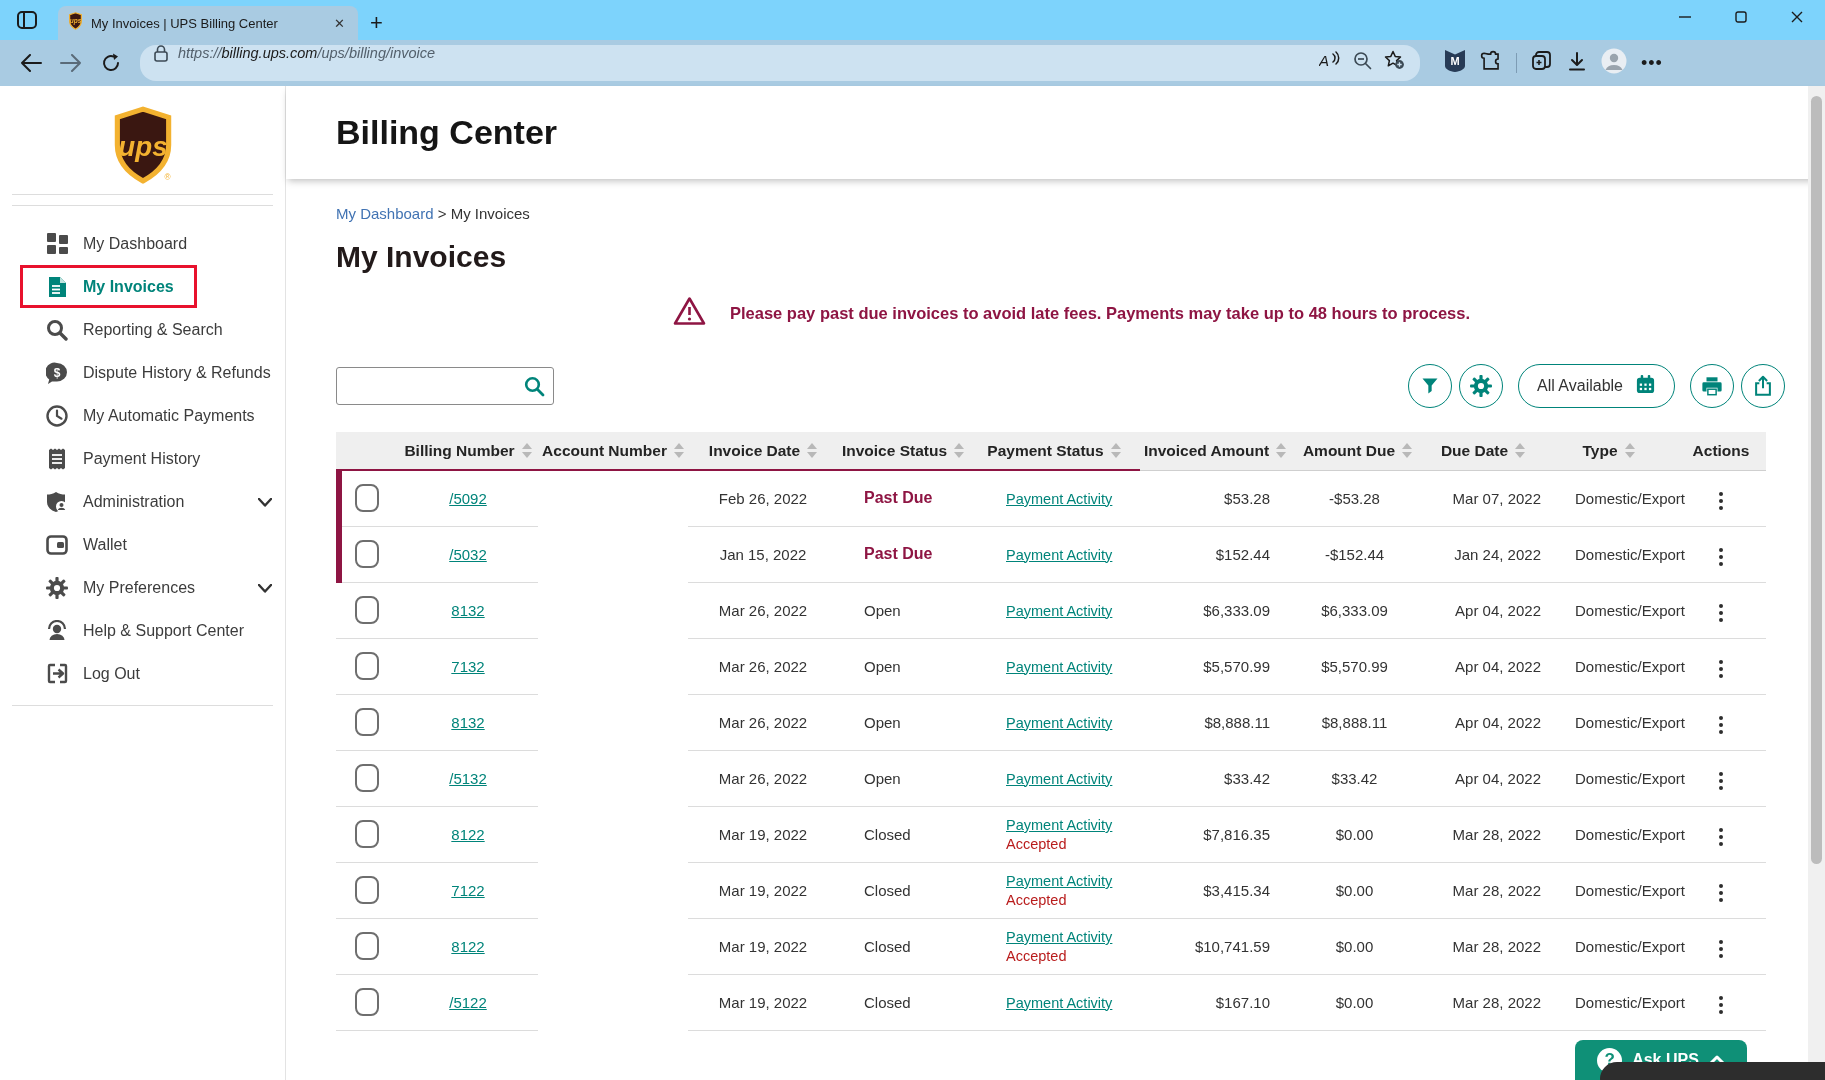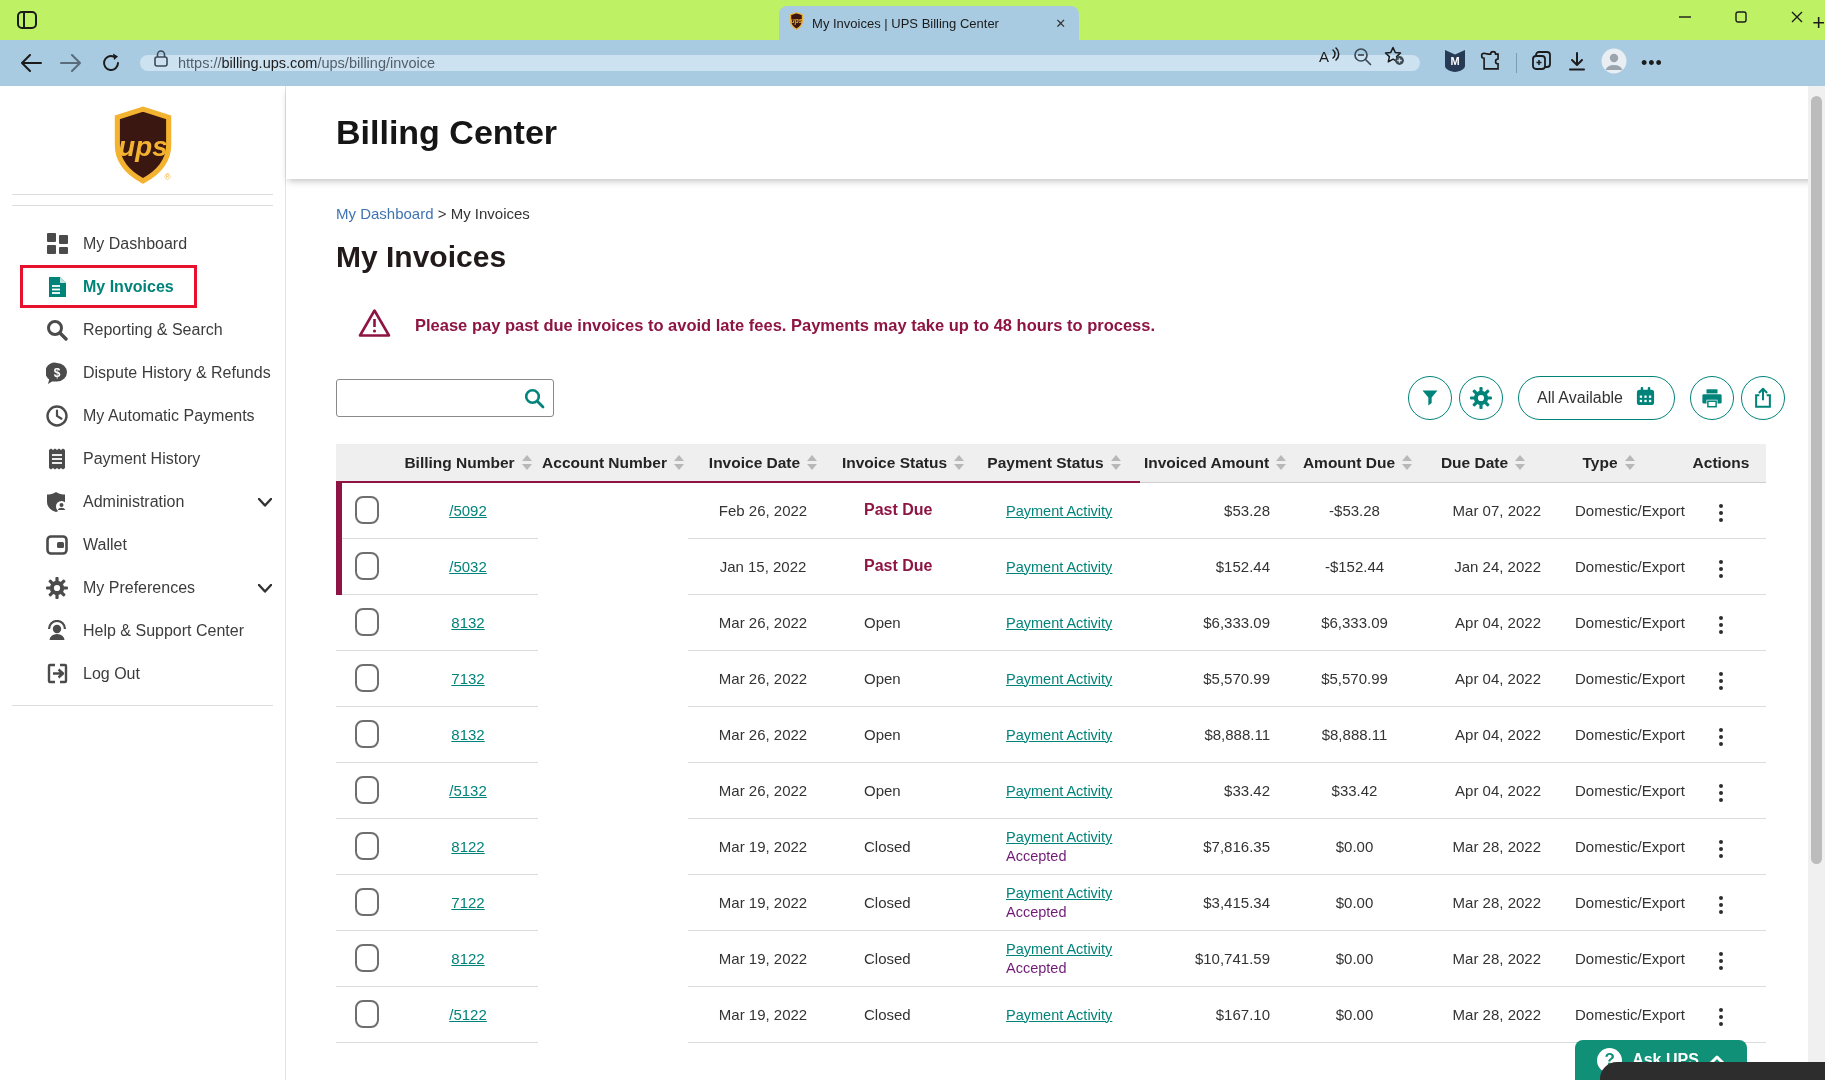--- a/index.html
+++ b/index.html
@@ -1,30 +1,30 @@
 <!DOCTYPE html>
 <html><head>
 <meta charset="utf-8">
 <style>
   * { margin:0; padding:0; box-sizing:border-box; }
   html,body { width:1825px; height:1080px; overflow:hidden; font-family:"Liberation Sans", sans-serif; background:#fff; }
 
   
-  .tabbar { height:40px; background:#bef264; display:flex; align-items:flex-end; position:relative;justify-content:space-between; }
+  .tabbar { height:40px; background:#7dd3fc; display:flex; align-items:flex-end; position:relative; }
   .tab-actions { width:34px; height:34px; margin:0 6px 3px 10px; display:flex; align-items:center; justify-content:center; }
   .tab { width:300px; height:34px; background:#a9cbe2; border-radius:8px 8px 0 0; display:flex; align-items:center; padding:0 8px 0 10px; margin-left:8px; }
   .tab-title { font-size:13px; color:#1b1b1b; flex:1; white-space:nowrap; overflow:hidden; margin-left:8px; }
   .tab-close { font-size:13px; color:#333; padding:0 5px; cursor:default; }
   .newtab { font-size:22px; color:#1b1b1b; margin:0 0 6px 12px; line-height:1; font-weight:300; }
   .win-controls { position:absolute; right:0; top:0; height:34px; display:flex; }
   .win-btn { width:56px; height:34px; display:flex; align-items:center; justify-content:center; }
 
   .toolbar { height:46px; background:#a9cbe2; display:flex; align-items:center; padding:0 14px; gap:6px; }
   .nav-ico { width:34px; height:34px; display:flex; align-items:center; justify-content:center; }
-  .url-pill { flex:0 0 1280px; height:16px; background:#cde2f1; border-radius:16px; display:flex; align-items:flex-end; padding:0 10px 0 14px; margin-left:6px; }
+  .url-pill { flex:0 0 1280px; height:36px; background:#cde2f1; border-radius:16px; display:flex; align-items:flex-start; padding:0 10px 0 14px; margin-left:6px;font-style:italic; }
   .url-text { font-size:14.5px; margin-left:10px; flex:1; white-space:nowrap; }
   .url-scheme,.url-path { color:#53606c; }
   .url-host { color:#1c1c1c; }
   .pill-ico { width:32px; height:30px; display:flex; align-items:center; justify-content:center; }
   .ext-area { display:flex; align-items:center; gap:14px; margin-left:18px; }
   .vdiv { width:1px; height:20px; background:#7d9cb4; }
 
   
   .app { display:flex; height:994px; }
   .sidebar { width:286px; background:#fff; border-right:1px solid #e3e3e3; flex-shrink:0; }
@@ -40,21 +40,21 @@
   .chev { position:absolute; left:238px; }
 
   
   .main { flex:1; position:relative; background:#fff; }
   .main-header { height:93px; display:flex; align-items:center; padding-left:50px; position:relative; z-index:2; background:#fff; box-shadow:0 4px 7px -2px rgba(0,0,0,.25); }
   .main-title { font-size:34px; font-weight:600; color:#151515; }
   .content { padding:26px 40px 0 50px; }
   .breadcrumb { font-size:15px; color:#333; }
   .breadcrumb a { color:#4173b3; text-decoration:none; }
   .page-h1 { font-size:30px; font-weight:600; color:#221a1a; margin-top:18px; }
-  .warning { display:flex; align-items:center; gap:24px; margin-top:34px; padding-left:22px; }
+  .warning { display:flex; align-items:center; gap:24px; margin-top:22px; padding-left:22px;justify-content:center; }
   .warning-text { font-size:16.5px; font-weight:bold; color:#8e1543; }
 
   .controls { display:flex; align-items:center; margin-top:34px; }
   .search-box { width:218px; height:38px; border:1px solid #8a8a8a; border-radius:3px; background:#fff; display:flex; align-items:center; }
   .search-box input { flex:1; min-width:0; border:none; outline:none; font-size:15px; padding:0 4px 0 10px; background:transparent; font-family:inherit; }
   .search-btn { width:38px; height:36px; display:flex; align-items:center; justify-content:center; background:none; border:none; }
   .ctl-right { margin-left:auto; display:flex; align-items:center; gap:7px; }
   .btn-circle { width:44px; height:44px; border:1.5px solid #00847a; border-radius:50%; background:#fff; display:flex; align-items:center; justify-content:center; }
   .btn-pill { height:44px; border:1.5px solid #00847a; border-radius:22px; background:#fff; display:flex; align-items:center; gap:12px; padding:0 18px; font-size:16px; color:#333; margin:0 8px; font-family:inherit; }
 
@@ -72,21 +72,21 @@
   .c-check { text-align:center; position:relative; }
   .checkbox { display:inline-block; width:24px; height:28px; border:2px solid #6e6e6e; border-radius:8px; background:#fff; vertical-align:middle; }
   tr.past-due .c-check::before { content:''; position:absolute; left:0; top:0; bottom:-1px; width:6px; background:#8e1543; }
   .c-inv { text-align:center; }
   .inv-link { color:#00847a; text-decoration:underline;text-align:right; }
   .c-date { text-align:center; }
   .c-status { padding-left:26px; }
   tr.past-due .status { color:#8e1543; font-weight:bold; font-size:16px; }
   .c-pay { padding-left:38px; }
   .pay-link { color:#00847a; font-size:14.5px; }
-  .pay-note { font-size:14.5px; color:#701a75; margin-top:3px; }
+  .pay-note { font-size:14.5px; color:#b91c1c; margin-top:3px; }
   .c-amt { text-align:right; padding-right:20px;margin-top:16px; }
   .c-due { text-align:center; padding-right:6px; }
   .c-ddate { text-align:right; padding-right:0; }
   .c-type { padding-left:34px; }
   .c-act { text-align:center; }
   .kebab { display:inline-flex; flex-direction:column; gap:3px; padding:4px; }
   .kebab i { width:4px; height:4px; border-radius:50%; background:#2e2e2e; }
 
   
   .scrollbar { position:fixed; right:0; top:86px; bottom:0; width:17px; background:#f0f0f0; z-index:5; }

